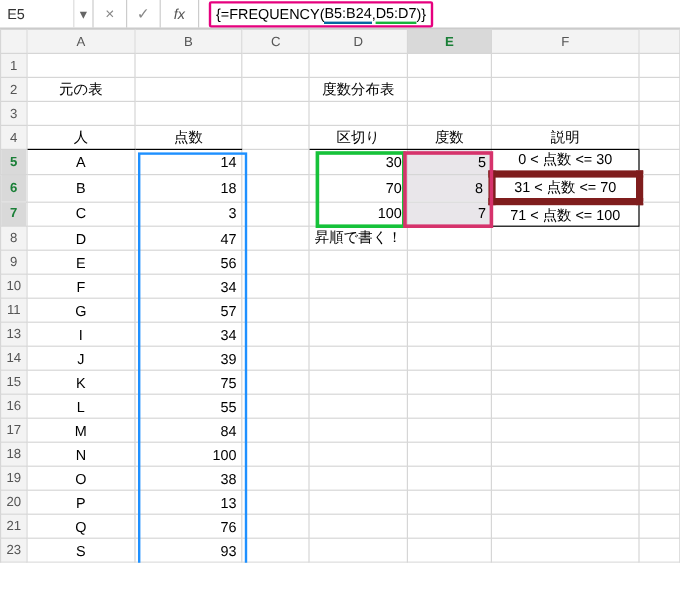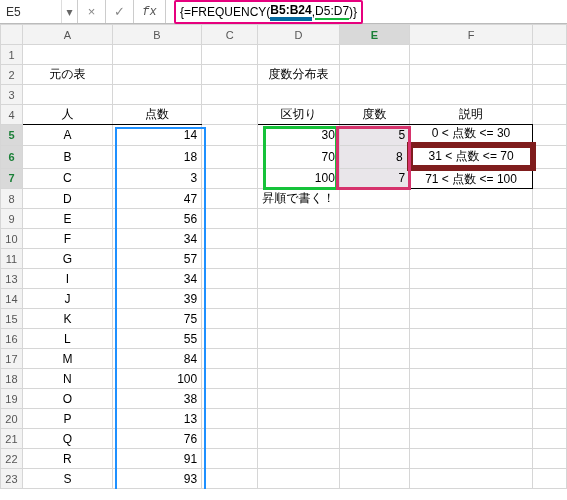--- a/index.html
+++ b/index.html
@@ -35,37 +35,37 @@
     text-align: center;
   }
   .name-box .drop {
     position: absolute;
     right: 0; top:0; bottom:0; width:16px;
     display:flex;align-items:center;justify-content:center;
     border-left:1px solid #ddd;
     color:#666;
   }
   .fb-btn { width: 28px; color:#888; font-size:13px;}
-  .fx { font-style: italic; font-family: Liberation Mono, monospace; color:#555; width:32px;}
+  .fx { font-style: italic; font-family: Liberation Sans, sans-serif; color:#555; width:32px;}
   .formula-input {
     flex:1;
     display:flex;
     align-items:flex-start;
     padding:0 8px;
     position: relative;
   }
   .formula-box {
     display:inline-flex;
     align-items:center;
     border:2px solid #e6007e;
     border-radius:2px;
     padding:1px 4px;
     font-size:12px;
   }
-  .ul-blue { border-bottom:4px solid #0369a1; padding-bottom:0px;font-weight:bold;}
+  .ul-blue { border-bottom:2px solid #0369a1; padding-bottom:0px;}
   .ul-green { border-bottom:2px solid #16b43c; padding-bottom:0px;}
 
   .sheet { position: relative; }
   table.grid {
     border-collapse: collapse;
     table-layout: fixed;
   }
   .grid td, .grid th {
     border: 1px solid #d6d6d6;
     height: 20px;
@@ -348,30 +348,20 @@
           <th class="rowhdr">21</th>
     <td class="center">Q</td>
     <td>76</td>
           <td></td>
           <td></td>
           <td></td>
           <td></td>
           <td></td>
         </tr>
   <tr>
-          <th class="rowhdr">22</th>
-    <td class="center">R</td>
-    <td>91</td>
-          <td></td>
-          <td></td>
-          <td></td>
-          <td></td>
-          <td></td>
-        </tr>
-  <tr>
           <th class="rowhdr">23</th>
     <td class="center">S</td>
     <td>93</td>
           <td></td>
           <td></td>
           <td></td>
           <td></td>
           <td></td>
         </tr>
 

